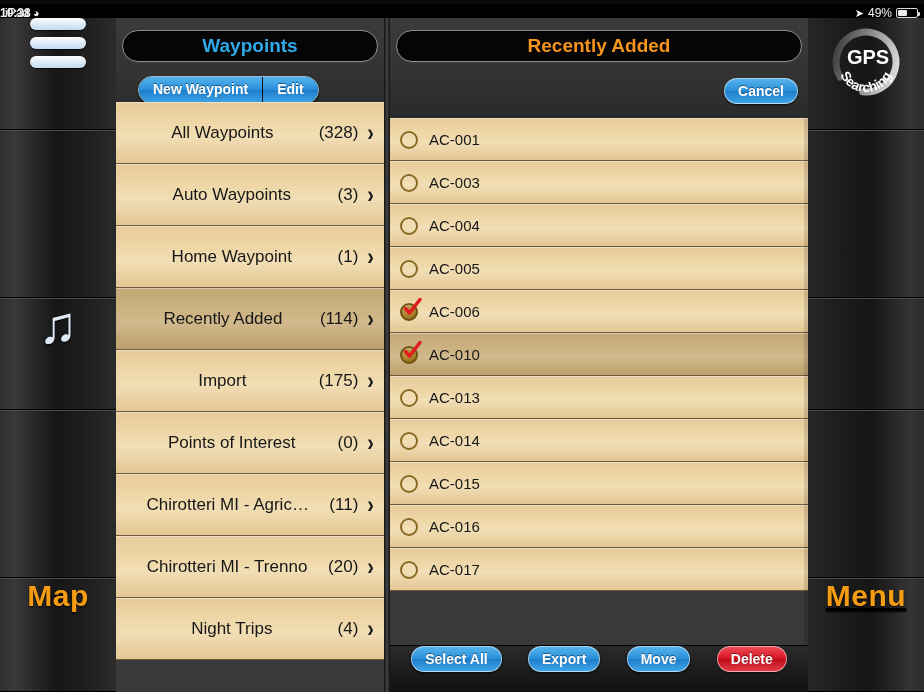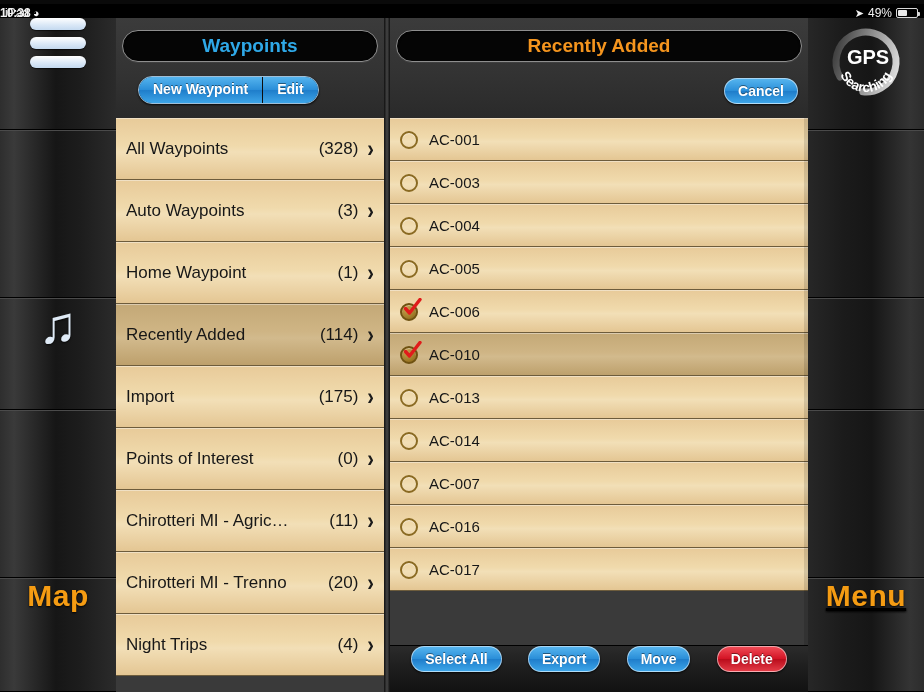--- a/index.html
+++ b/index.html
@@ -191,21 +191,21 @@
     right: 10px; top: 60px;
   }
 
   
   .list-wrap {
     position: absolute;
     left: 0; right: 0;
     overflow: hidden;
     background: #3a3a3a;
   }
-  #list-left  { top: 100px; bottom: 0; left: 0; width: 268px; }
+  #list-left  { top: 84px; bottom: 0; left: 0; width: 268px; text-align: center; }
   #list-right { top: 100px; bottom: 47px; left: 0; width: 418px; }
 
   .row {
     position: relative;
     height: 62px;
     border-bottom: 1px solid #6d5c3c;
     border-top: 1px solid rgba(255,255,255,.45);
     background: linear-gradient(to bottom, #e8cb9a 0%, #f0daac 45%, #f2dfb7 55%, #e4c693 100%);
     display: flex; align-items: center;
     padding: 0 10px;
@@ -467,21 +467,21 @@
           <div class="row wrow">
             <div class="circle">
               <span class="ring"></span>
             </div>
             <div class="row-label">AC-014</div>
           </div>
           <div class="row wrow">
             <div class="circle">
               <span class="ring"></span>
             </div>
-            <div class="row-label">AC-007</div>
+            <div class="row-label">AC-015</div>
           </div>
           <div class="row wrow">
             <div class="circle">
               <span class="ring"></span>
             </div>
             <div class="row-label">AC-016</div>
           </div>
           <div class="row wrow">
             <div class="circle">
               <span class="ring"></span>

